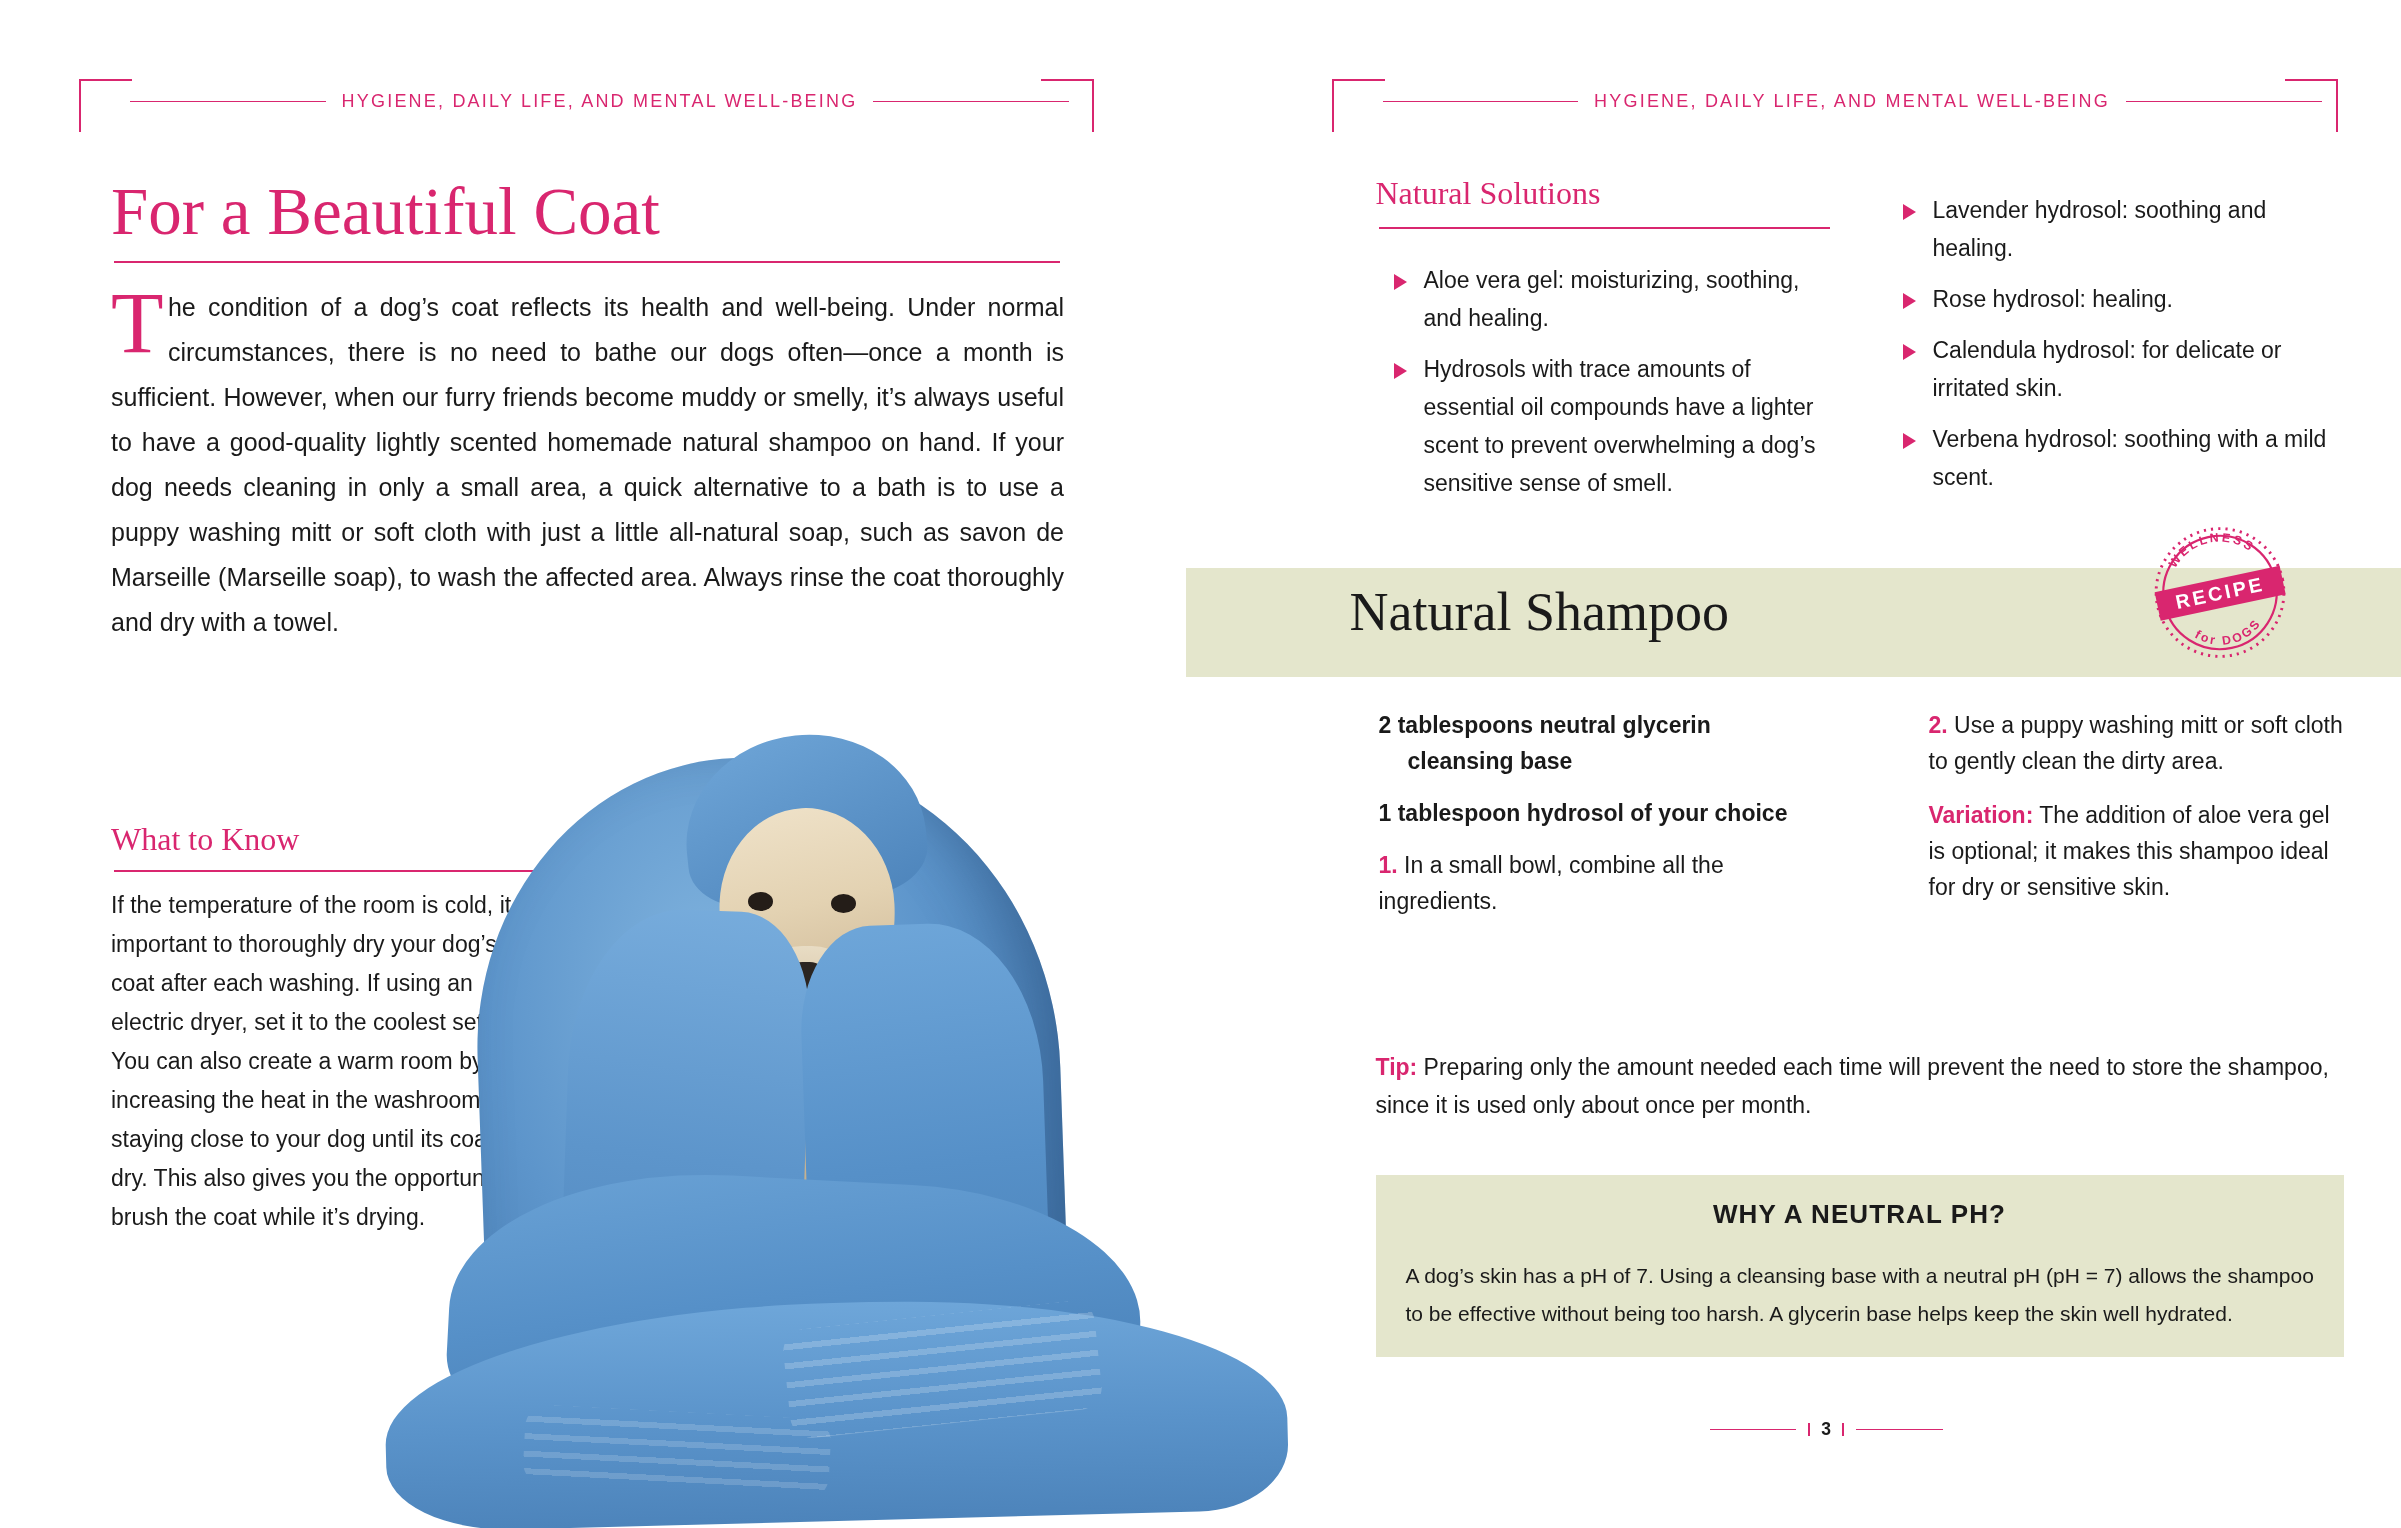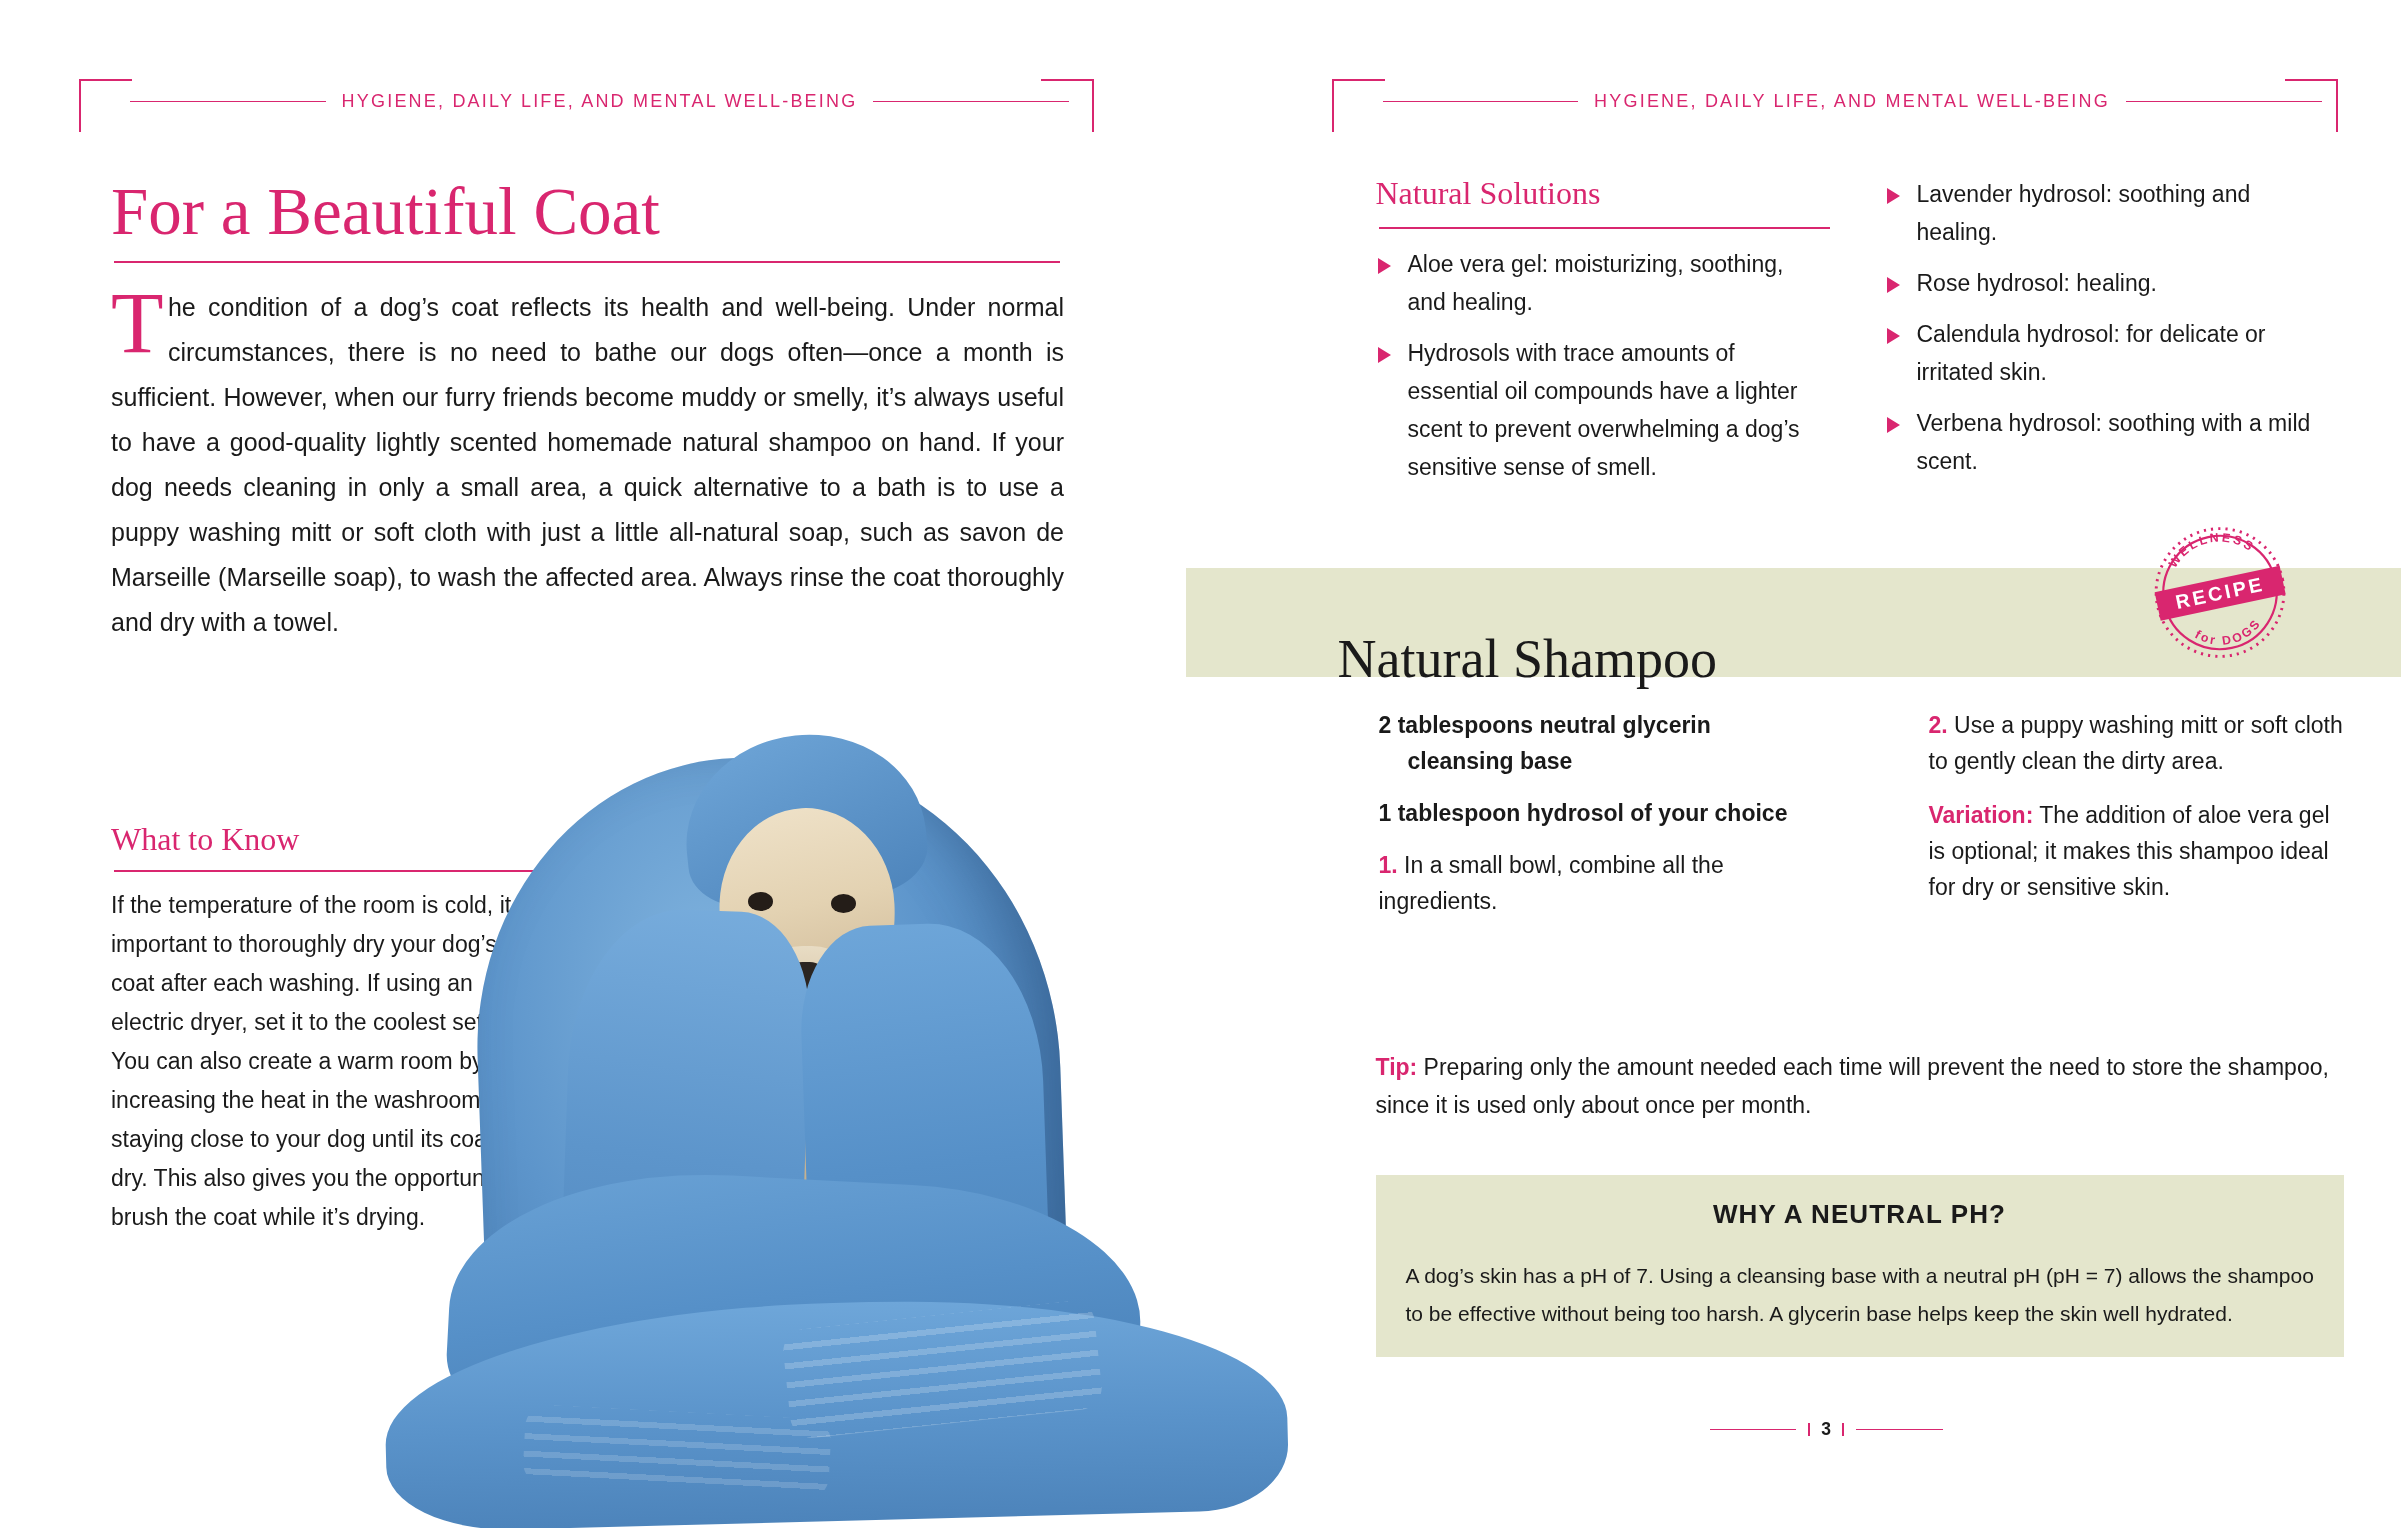--- a/index.html
+++ b/index.html
@@ -278,21 +278,21 @@
   }
 
   
   .rp { position: absolute; }
   .rp-col-head {
     font-family: "Liberation Serif", serif;
     font-size: 32px;
     color: #d9266f;
     white-space: nowrap;
   }
-  .bullet-list { list-style: none; margin: 0; padding: 0; }
+  .bullet-list { list-style: none; margin: 16px; padding: 0; }
   .bullet-list li {
     position: relative;
     padding-left: 32px;
     font-size: 23px;
     line-height: 38px;
     margin-bottom: 13px;
     color: #1a1a1a;
   }
   .bullet-list li::before {
     content: "";
@@ -457,21 +457,21 @@
     </ul>
 
     <ul class="bullet-list rp" style="left:684px; top:175px; width:451px;">
       <li><span>Lavender hydrosol: soothing and healing.</span></li>
       <li><span>Rose hydrosol: healing.</span></li>
       <li><span>Calendula hydrosol: for delicate or irritated skin.</span></li>
       <li><span>Verbena hydrosol: soothing with a mild scent.</span></li>
     </ul>
 
     <div class="shampoo-band" style="left:-14.6px; top:568px; width:1215px;"></div>
-    <div class="shampoo-title" style="left:137px; top:581px;margin-top:47px;">Natural Shampoo</div>
+    <div class="shampoo-title" style="left:149px; top:581px;">Natural Shampoo</div>
 
     <div class="stamp" style="left:928px; top:509px;">
       <svg width="182" height="167" viewBox="0 0 250 230">
         <g transform="rotate(-12 125 115)">
           <circle cx="125" cy="115" r="88" fill="none" stroke="#d9266f" stroke-width="4" stroke-dasharray="3 7"></circle>
           <circle cx="125" cy="115" r="78" fill="none" stroke="#d9266f" stroke-width="3"></circle>
           <rect x="37" y="96" width="176" height="40" fill="#d9266f"></rect>
           <text x="125" y="125" text-anchor="middle" fill="#ffffff" font-family="Liberation Sans, sans-serif" font-size="27" font-weight="bold" letter-spacing="4">RECIPE</text>
           <path id="arcTop" d="M 55 115 A 70 70 0 0 1 195 115" fill="none"></path>
           <text fill="#d9266f" font-family="Liberation Sans, sans-serif" font-size="17" font-weight="bold" letter-spacing="3.5">

